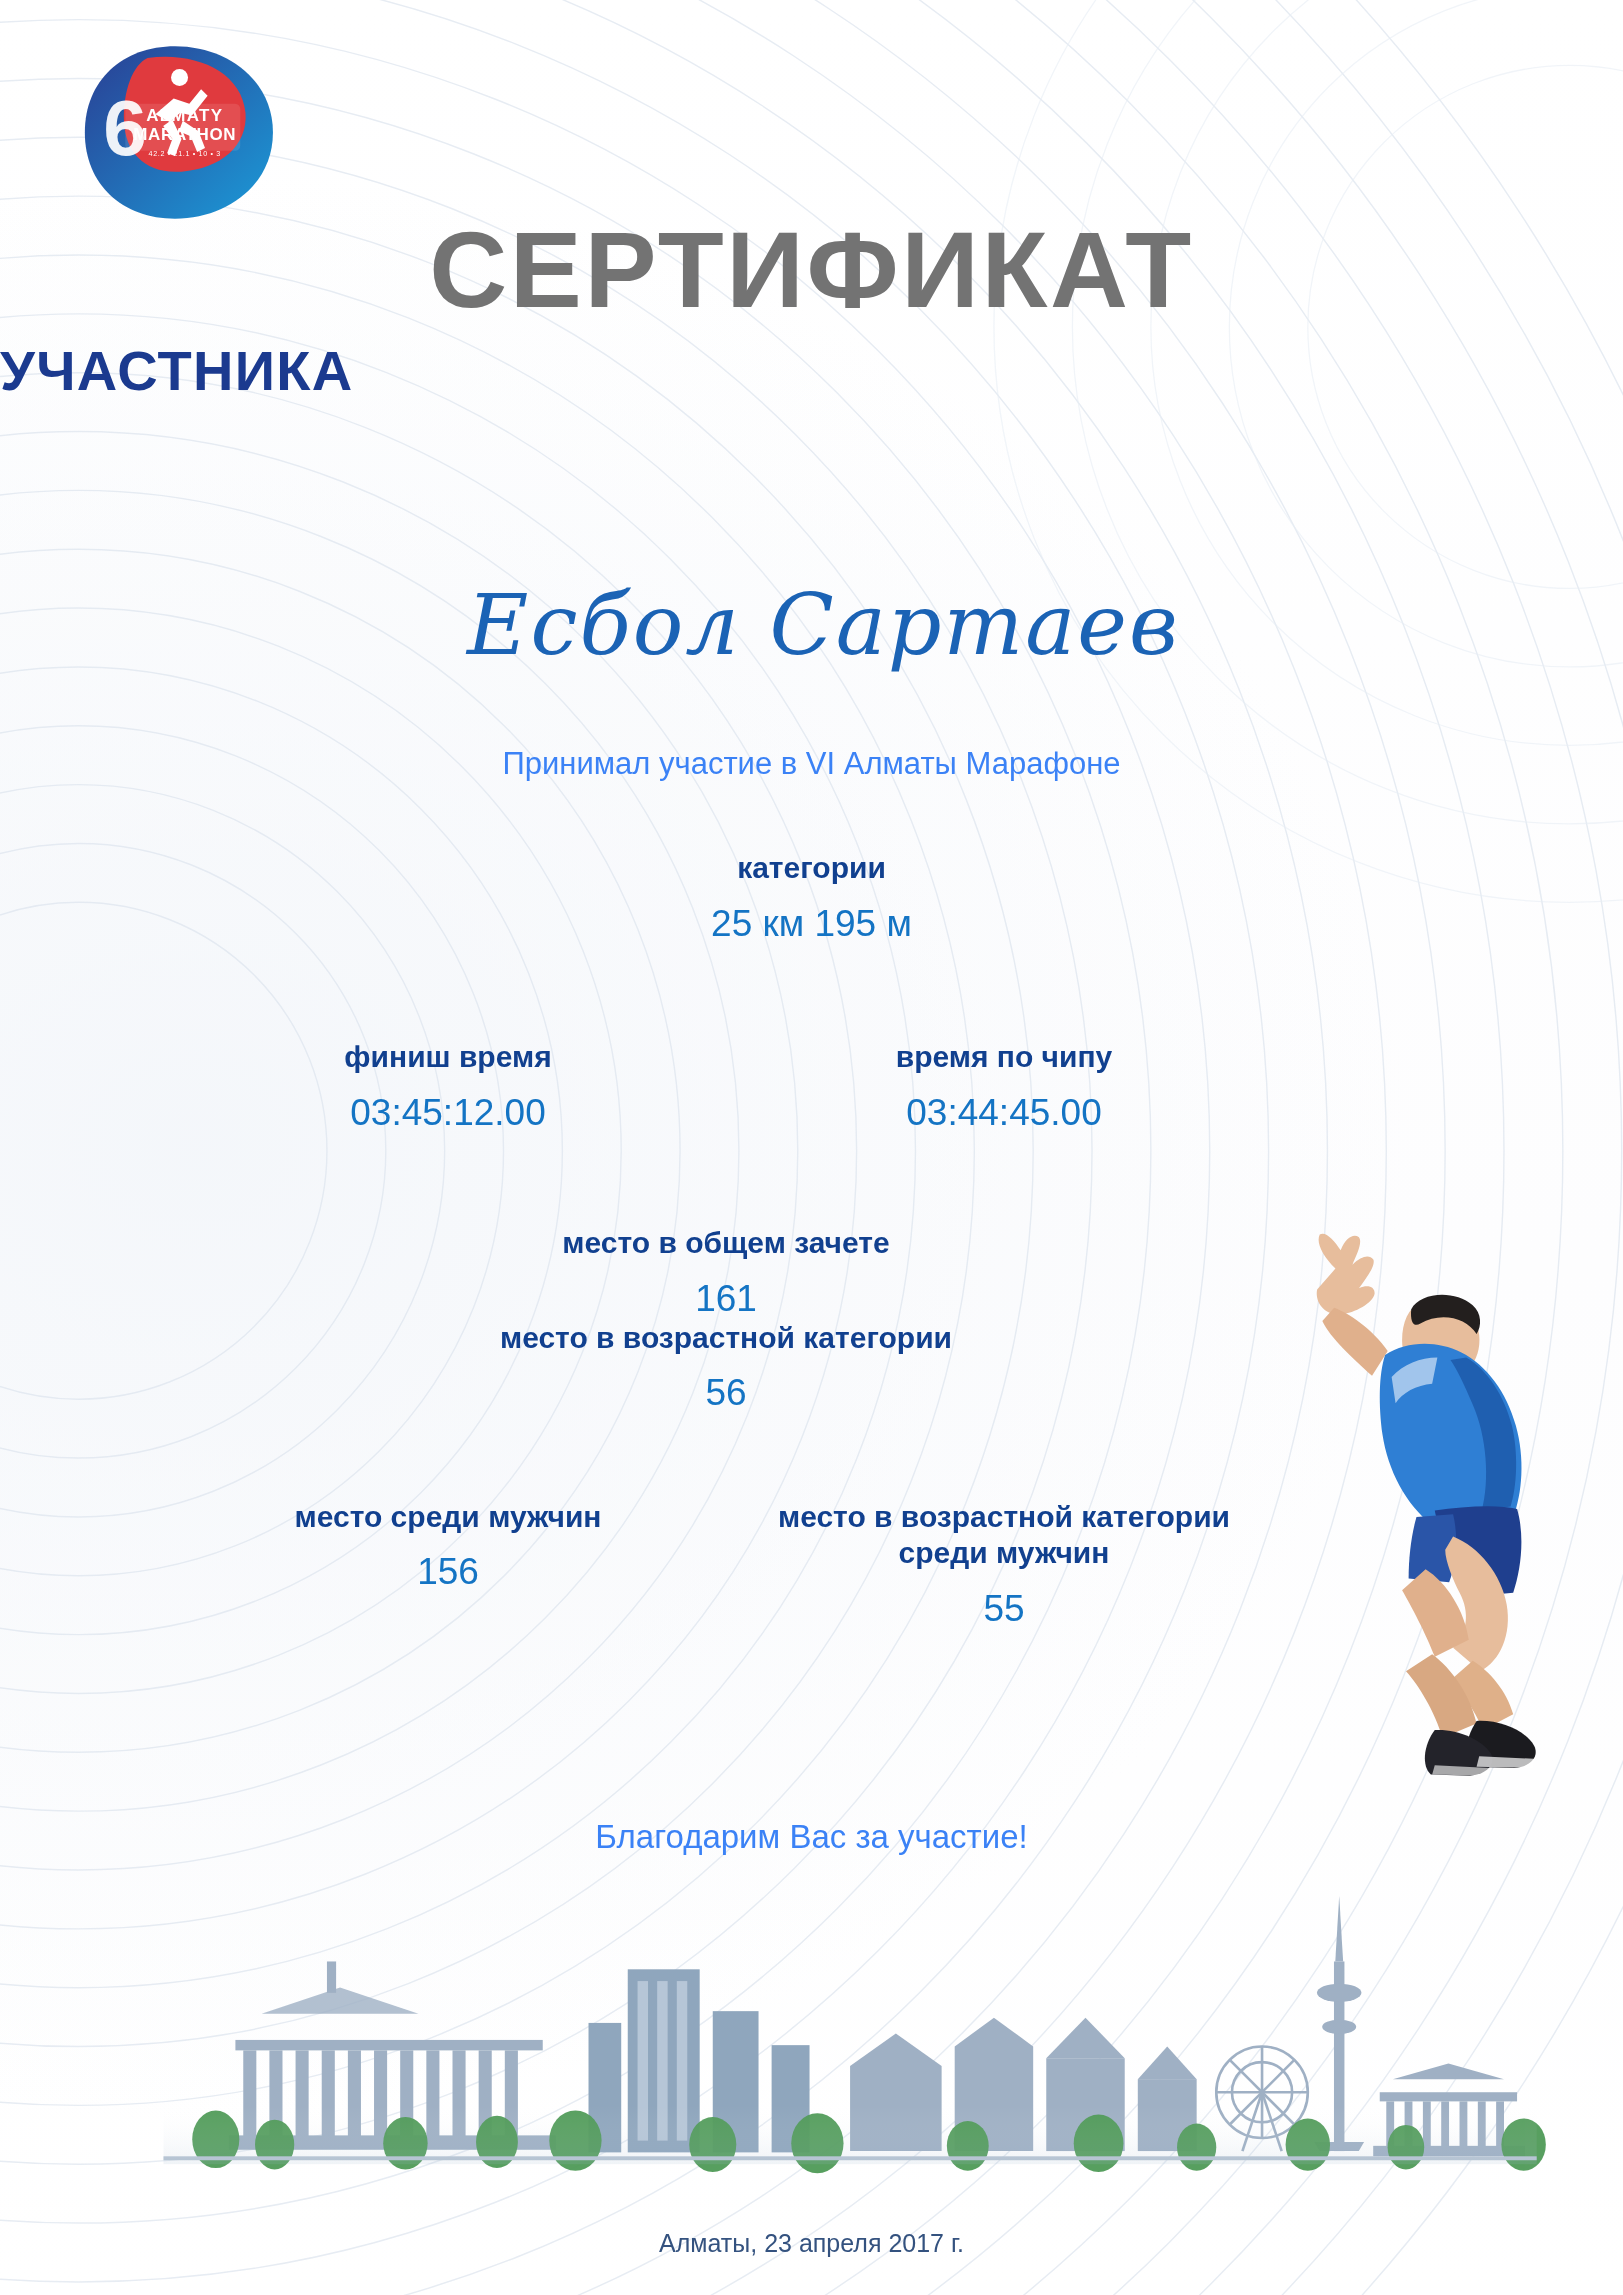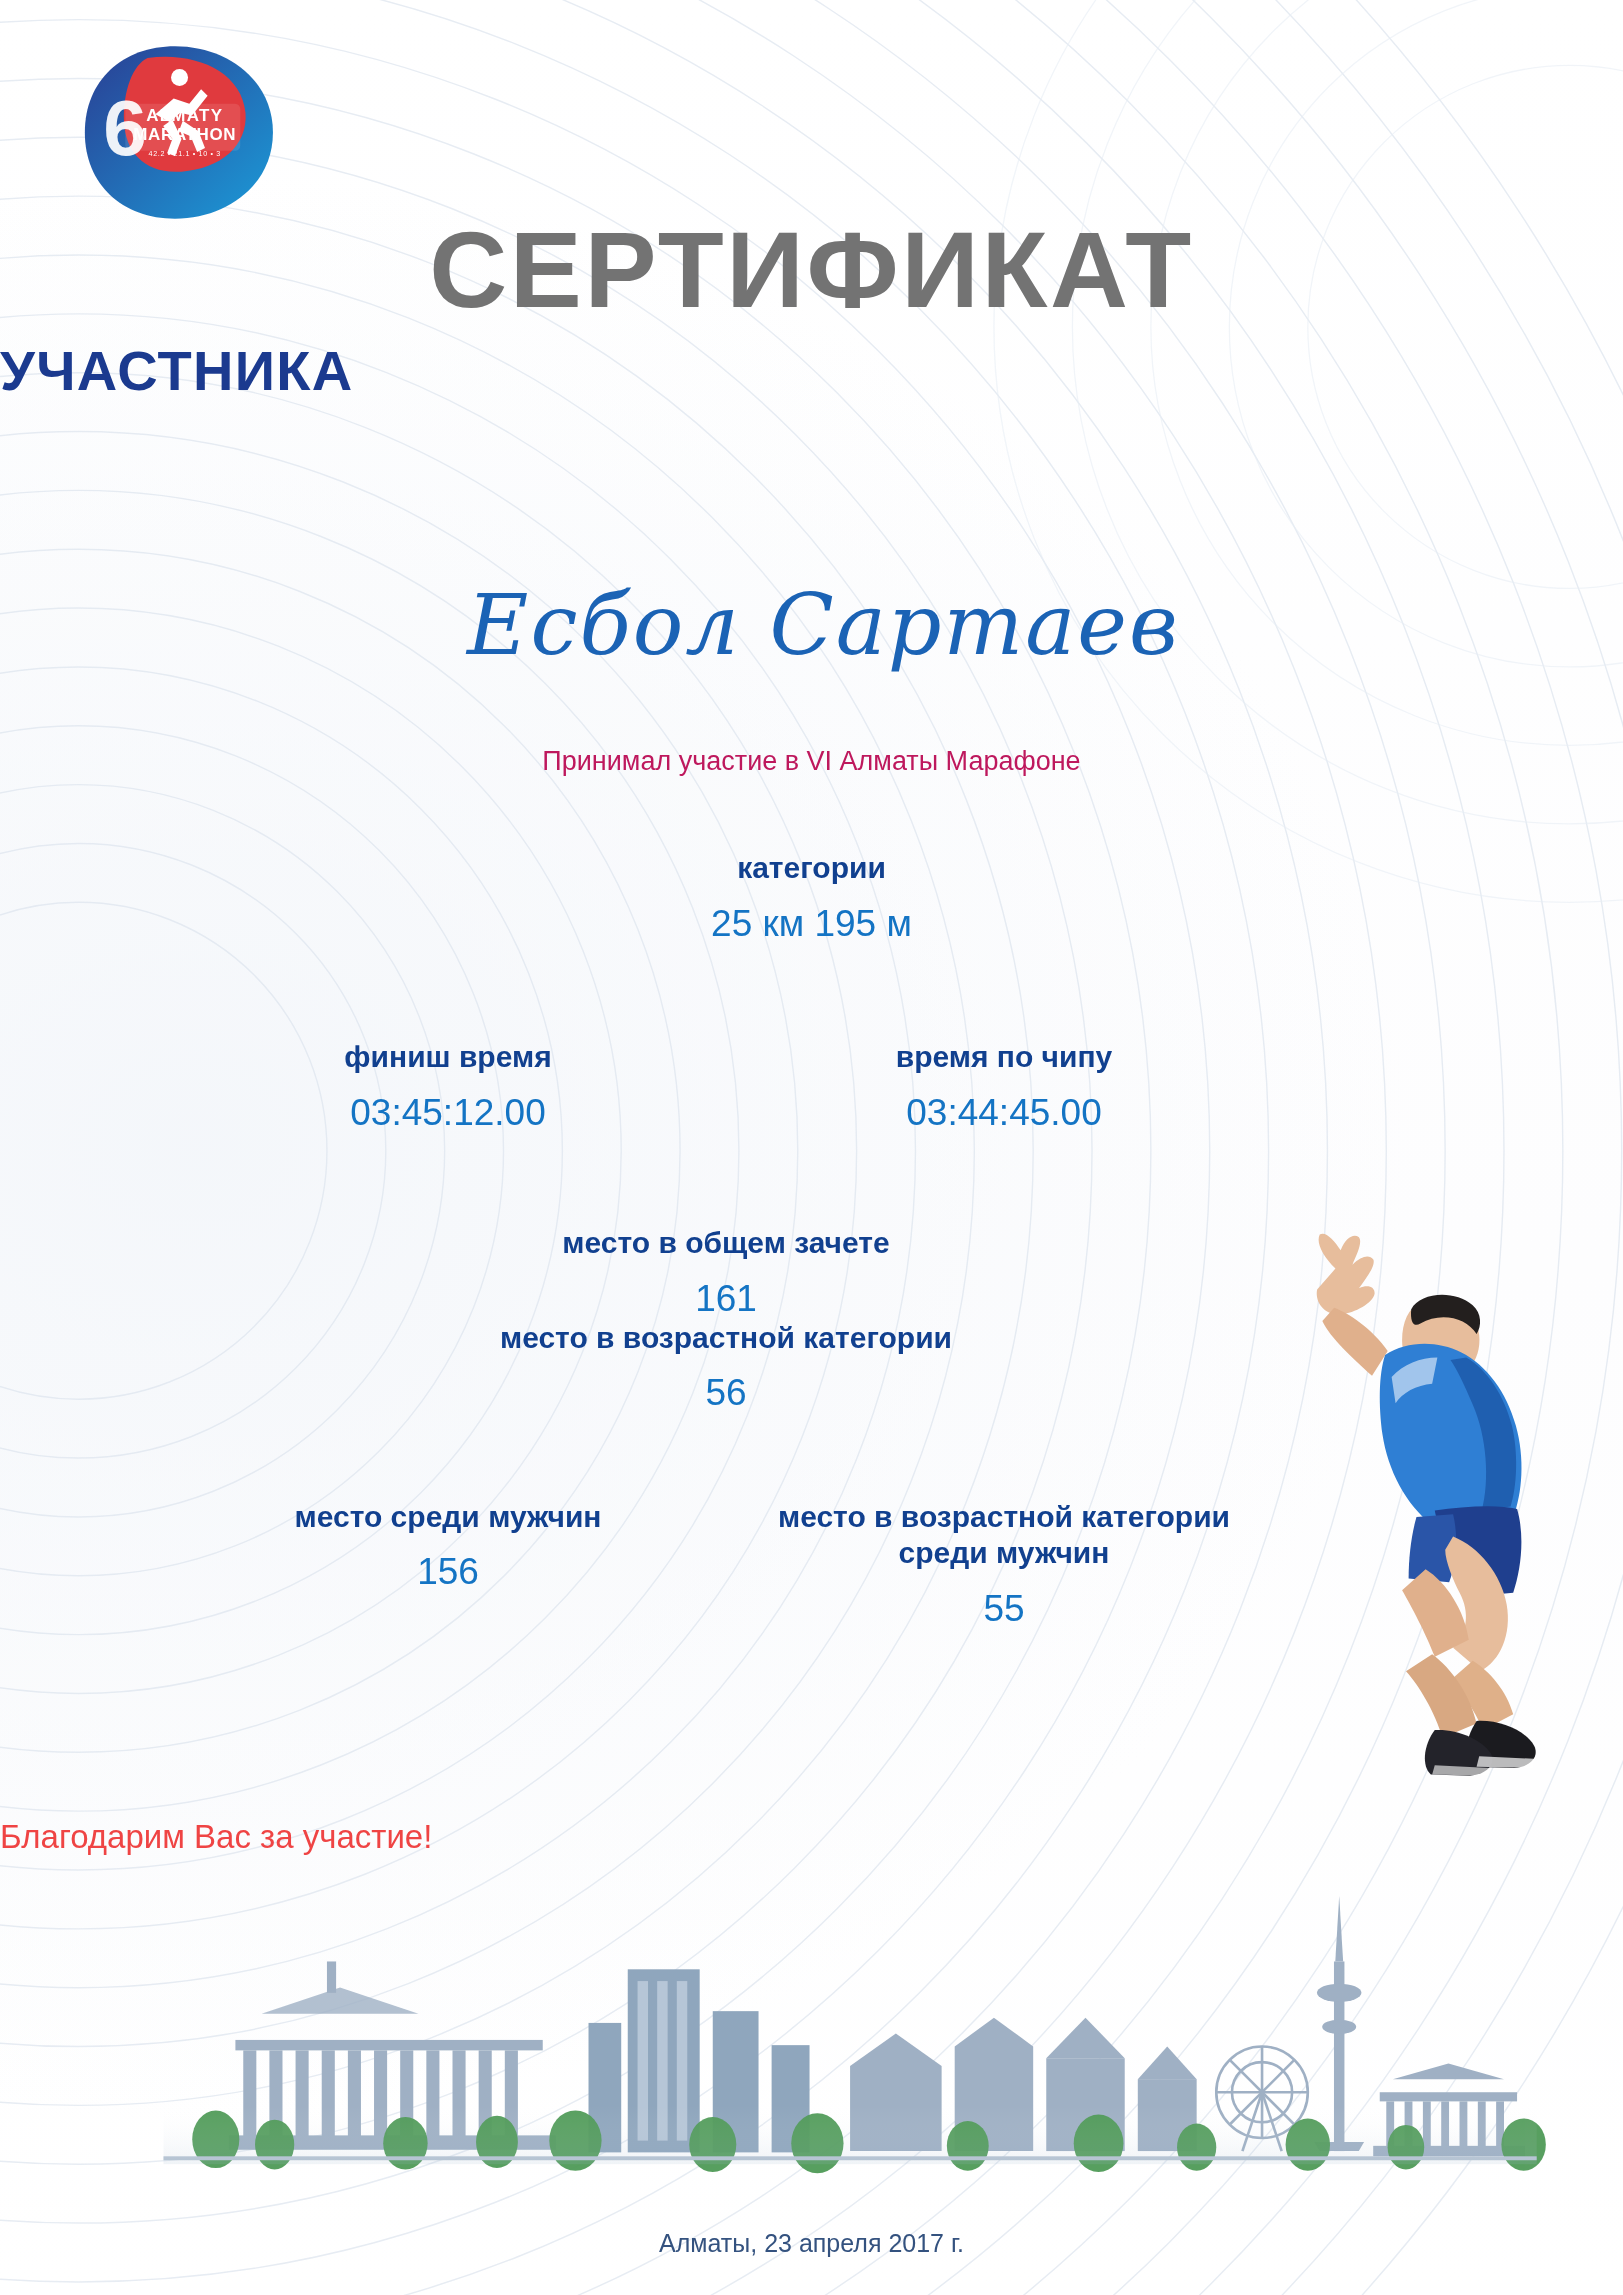--- a/index.html
+++ b/index.html
@@ -91,22 +91,22 @@
     z-index: 4;
     margin-left: 24px;
   }
 
   .subtitle {
     position: absolute;
     top: 746px;
     left: 0;
     right: 0;
     text-align: center;
-    font-size: 27px;
-    color: #be185d;
+    font-size: 31px;
+    color: #3b82f6;
     font-weight: 400;
     z-index: 4;
   }
 
   
   .distance-block {
     position: absolute;
     top: 850px;
     left: 0;
     right: 0;
@@ -149,22 +149,23 @@
   }
   .row-times { margin-bottom: 92px; }
   .row-places1 { margin-bottom: 85px; flex-direction: column; }
 
   
   .thanks {
     position: absolute;
     top: 1818px;
     left: 0;
     right: 0;
+    text-align: center;
     font-size: 33px;
-    color: #ef4444;
+    color: #3b82f6;
     z-index: 4;
   }
 
   
   .footer-city {
     position: absolute;
     bottom: 37px;
     left: 0;
     right: 0;
     text-align: center;

